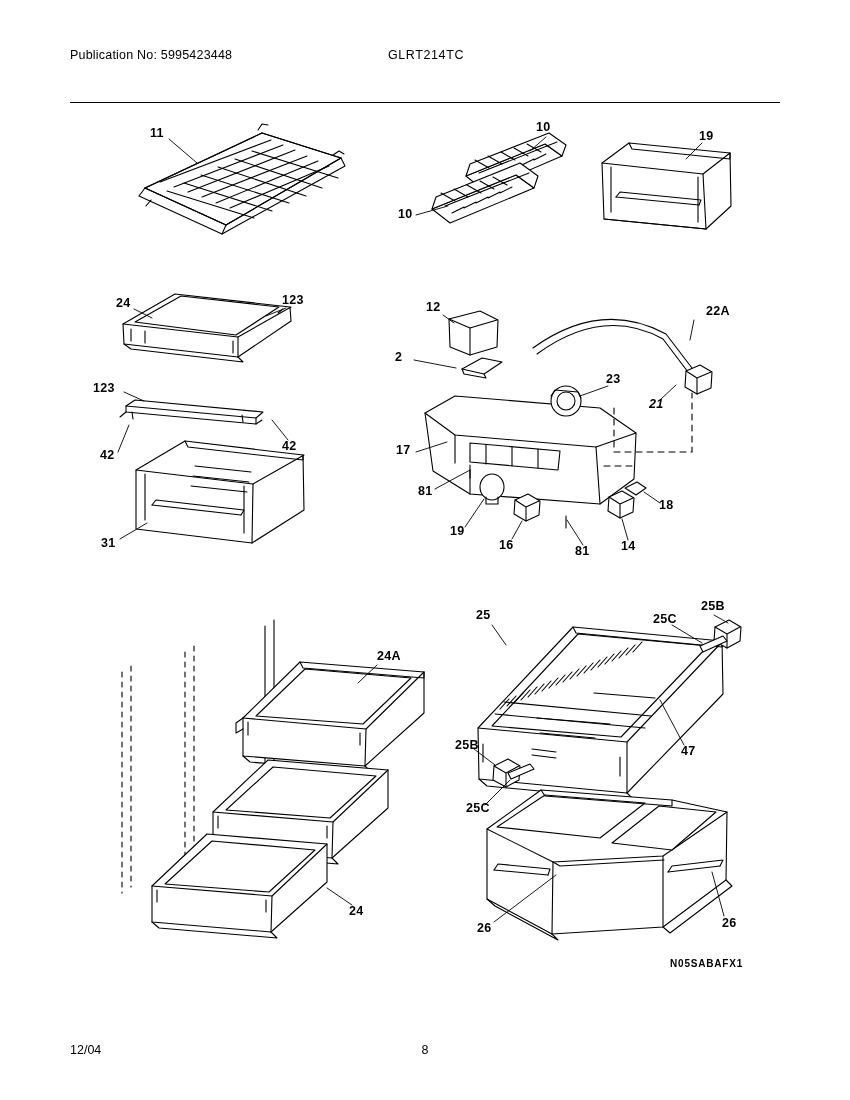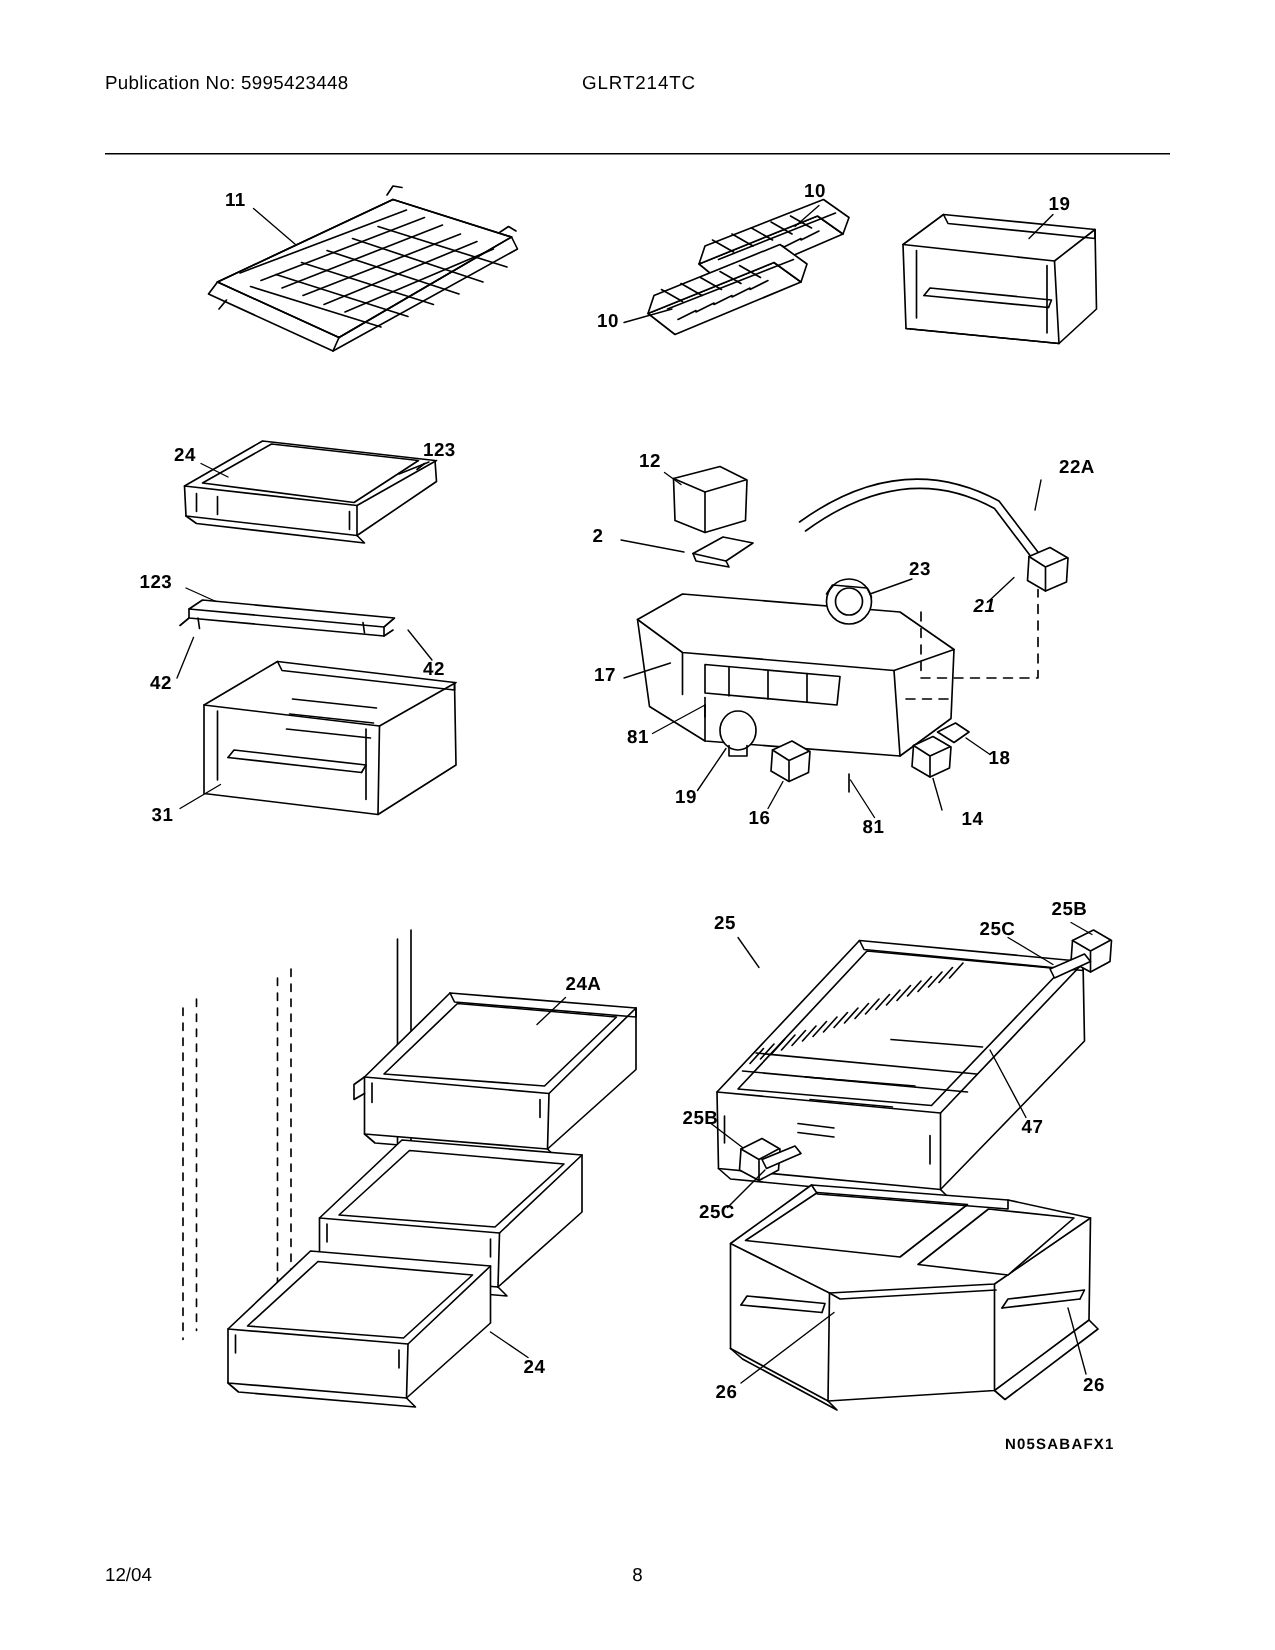--- a/index.html
+++ b/index.html
@@ -363,21 +363,21 @@
   <div class="cal" style="left:426px; top:300px;">12</div>
   <div class="cal" style="left:395px; top:350px;">2</div>
   <div class="cal" style="left:706px; top:304px;">22A</div>
   <div class="cal" style="left:606px; top:372px;">23</div>
   <div class="cal" style="left:649px; top:397px;font-style:italic;">21</div>
   <div class="cal" style="left:396px; top:443px;">17</div>
   <div class="cal" style="left:418px; top:484px;">81</div>
   <div class="cal" style="left:450px; top:524px;">19</div>
   <div class="cal" style="left:499px; top:538px;">16</div>
   <div class="cal" style="left:575px; top:544px;">81</div>
-  <div class="cal" style="left:621px; top:539px;margin-left:20px;">14</div>
+  <div class="cal" style="left:621px; top:539px;">14</div>
   <div class="cal" style="left:659px; top:498px;">18</div>
   <div class="cal" style="left:377px; top:649px;">24A</div>
   <div class="cal" style="left:349px; top:904px;">24</div>
   <div class="cal" style="left:476px; top:608px;">25</div>
   <div class="cal" style="left:701px; top:599px;">25B</div>
   <div class="cal" style="left:653px; top:612px;">25C</div>
   <div class="cal" style="left:681px; top:744px;">47</div>
   <div class="cal" style="left:455px; top:738px;">25B</div>
   <div class="cal" style="left:466px; top:801px;">25C</div>
   <div class="cal" style="left:477px; top:921px;">26</div>

